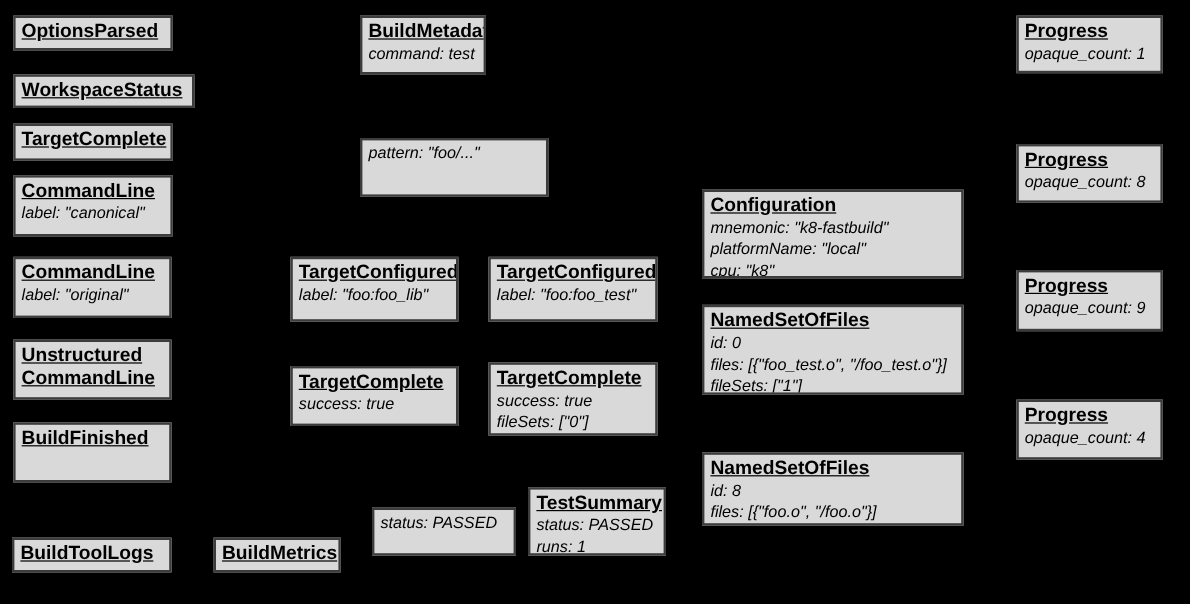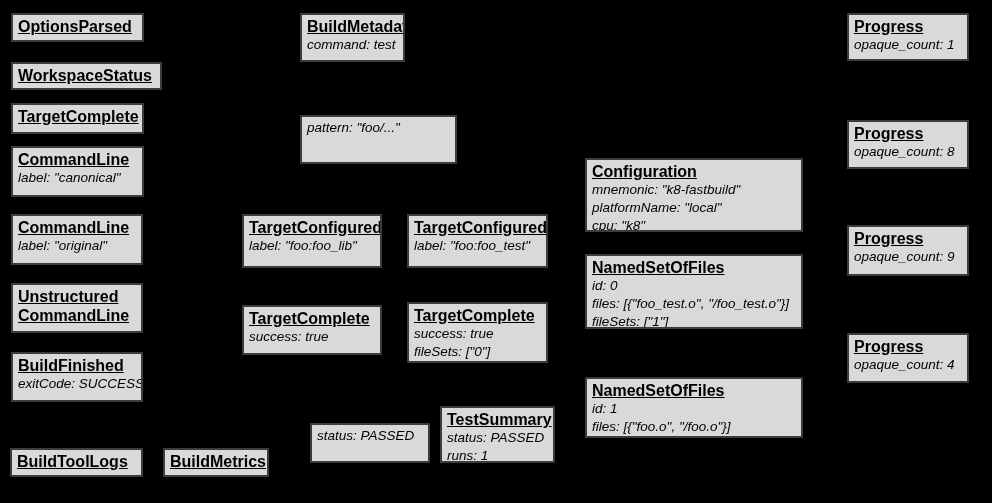--- a/index.html
+++ b/index.html
@@ -67,28 +67,27 @@
     <div class="box-line">label: "original"</div>
   </div>
 
   <div class="box" style="left:11px;top:283px;width:132px;height:50px">
     <div class="box-title">Unstructured
 CommandLine</div>
   </div>
 
   <div class="box" style="left:11px;top:352px;width:132px;height:50px">
     <div class="box-title">BuildFinished</div>
-    <div class="box-line">exitCode: SUCCESS</div>
   </div>
 
   <div class="box" style="left:10px;top:448px;width:133px;height:29px">
     <div class="box-title">BuildToolLogs</div>
   </div>
 
-  <div class="box" style="left:163px;top:448px;width:106px;height:29px">
+  <div class="box" style="left:178px;top:448px;width:106px;height:29px">
     <div class="box-title">BuildMetrics</div>
   </div>
 
   <div class="box" style="left:300px;top:13px;width:105px;height:49px">
     <div class="box-title">BuildMetadata</div>
     <div class="box-line">command: test</div>
   </div>
 
   <div class="box" style="left:300px;top:115px;width:157px;height:49px">
     <div class="box-line">pattern: "foo/..."</div>
@@ -135,21 +134,21 @@
 
   <div class="box" style="left:585px;top:254px;width:218px;height:75px">
     <div class="box-title">NamedSetOfFiles</div>
     <div class="box-line">id: 0</div>
     <div class="box-line">files: [{"foo_test.o", "/foo_test.o"}]</div>
     <div class="box-line">fileSets: ["1"]</div>
   </div>
 
   <div class="box" style="left:585px;top:377px;width:218px;height:61px">
     <div class="box-title">NamedSetOfFiles</div>
-    <div class="box-line">id: 1</div>
+    <div class="box-line">id: 8</div>
     <div class="box-line">files: [{"foo.o", "/foo.o"}]</div>
   </div>
 
   <div class="box" style="left:847px;top:13px;width:122px;height:48px">
     <div class="box-title">Progress</div>
     <div class="box-line">opaque_count: 1</div>
   </div>
 
   <div class="box" style="left:847px;top:120px;width:122px;height:49px">
     <div class="box-title">Progress</div>

